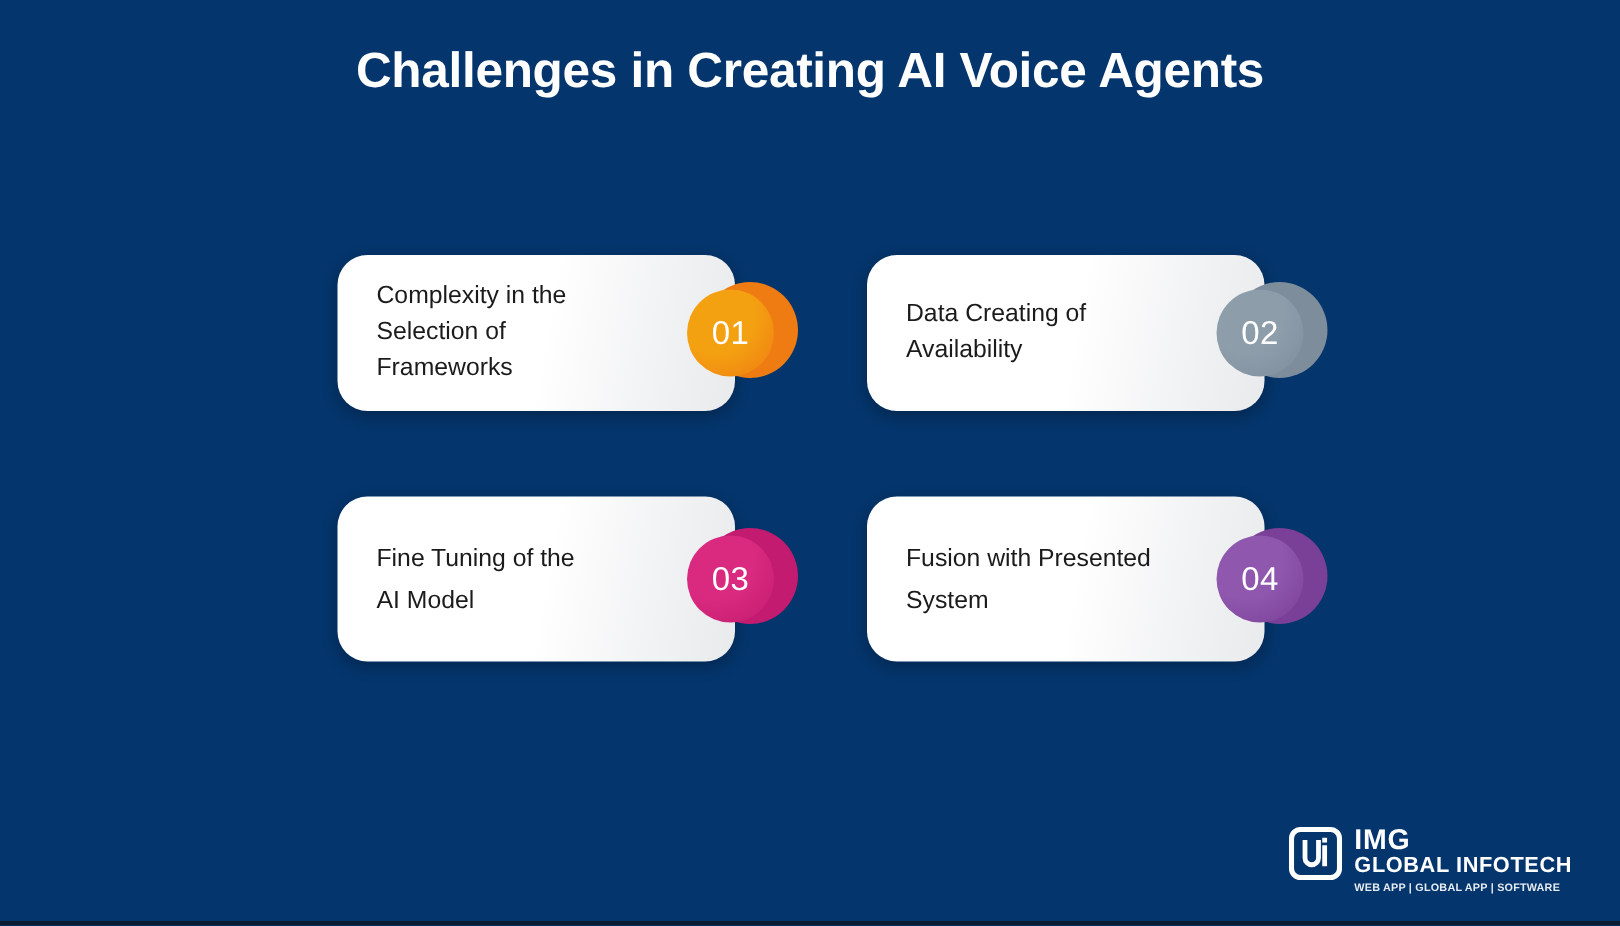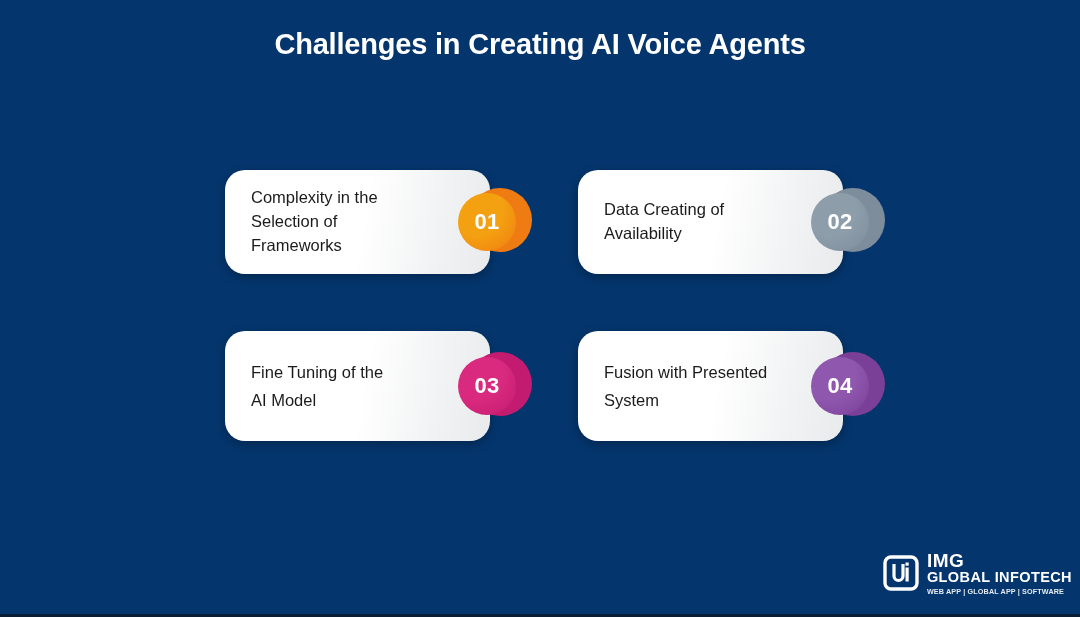--- a/index.html
+++ b/index.html
@@ -17,21 +17,21 @@
   }
 
   
   .title {
     position:absolute;
     top:28px;
     left:0;
     width:1080px;
     text-align:center;
     color:#ffffff;
-    font-size:29px;
+    font-size:33px;
     font-weight:bold;
     letter-spacing:-0.2px;
   }
 
   
   .grid {
     position:absolute;
     left:225px;
     top:170px;
     width:640px;
@@ -95,32 +95,32 @@
     width:58px;
     height:58px;
     border-radius:50%;
     left:0;
     top:3px;
     display:flex;
     align-items:center;
     justify-content:center;
     color:#ffffff;
     font-size:22px;
-    font-weight:bold;
+    font-weight:normal;
     letter-spacing:0.3px;
     text-align:right;
   }
 
   
   .logo {
     position:absolute;
-    right:8px;
+    right:32px;
     bottom:22px;
     display:flex;
-    align-items:center;
+    align-items:flex-start;
     gap:8px;
   }
   .logo-mark {
     width:36px;
     height:36px;
     flex:0 0 36px;
   }
   .logo-text { color:#ffffff; line-height:1; }
   .logo-img {
     font-size:19px;

